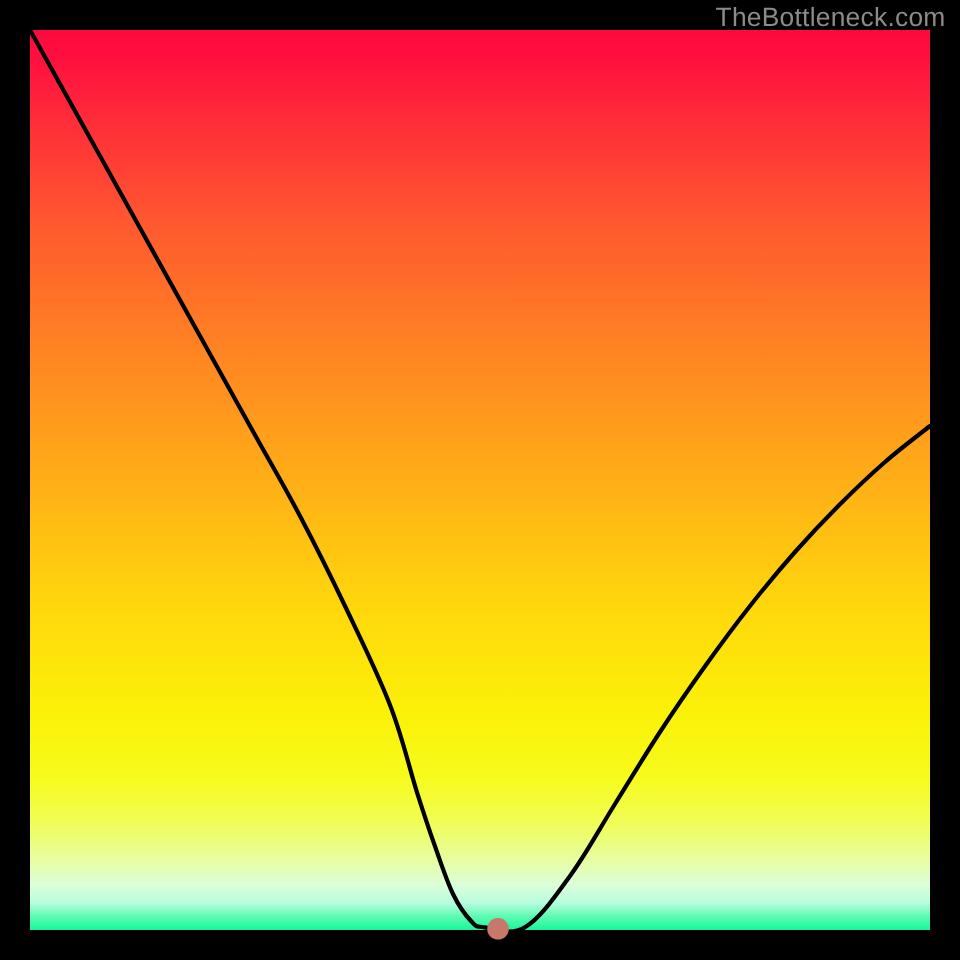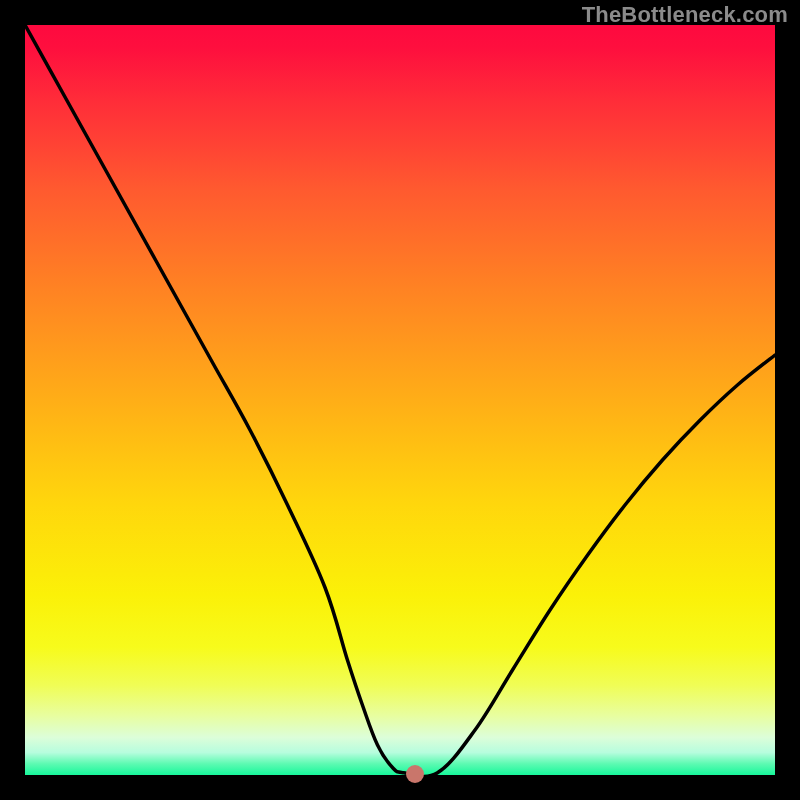--- a/index.html
+++ b/index.html
@@ -16,21 +16,21 @@
     width: 800px;
     height: 800px;
     background: #000;
   }
   .watermark {
     position: absolute;
     top: 2px;
     right: 12px;
     color: #8b8b8b;
     font-size: 22px;
-    font-weight: 700;
+    font-weight: 400;
     letter-spacing: 0.2px;
   }
   .plot {
     position: absolute;
     left: 25px;
     top: 25px;
     width: 750px;
     height: 750px;
     background: linear-gradient(to bottom,
       #fe093f 0%,

